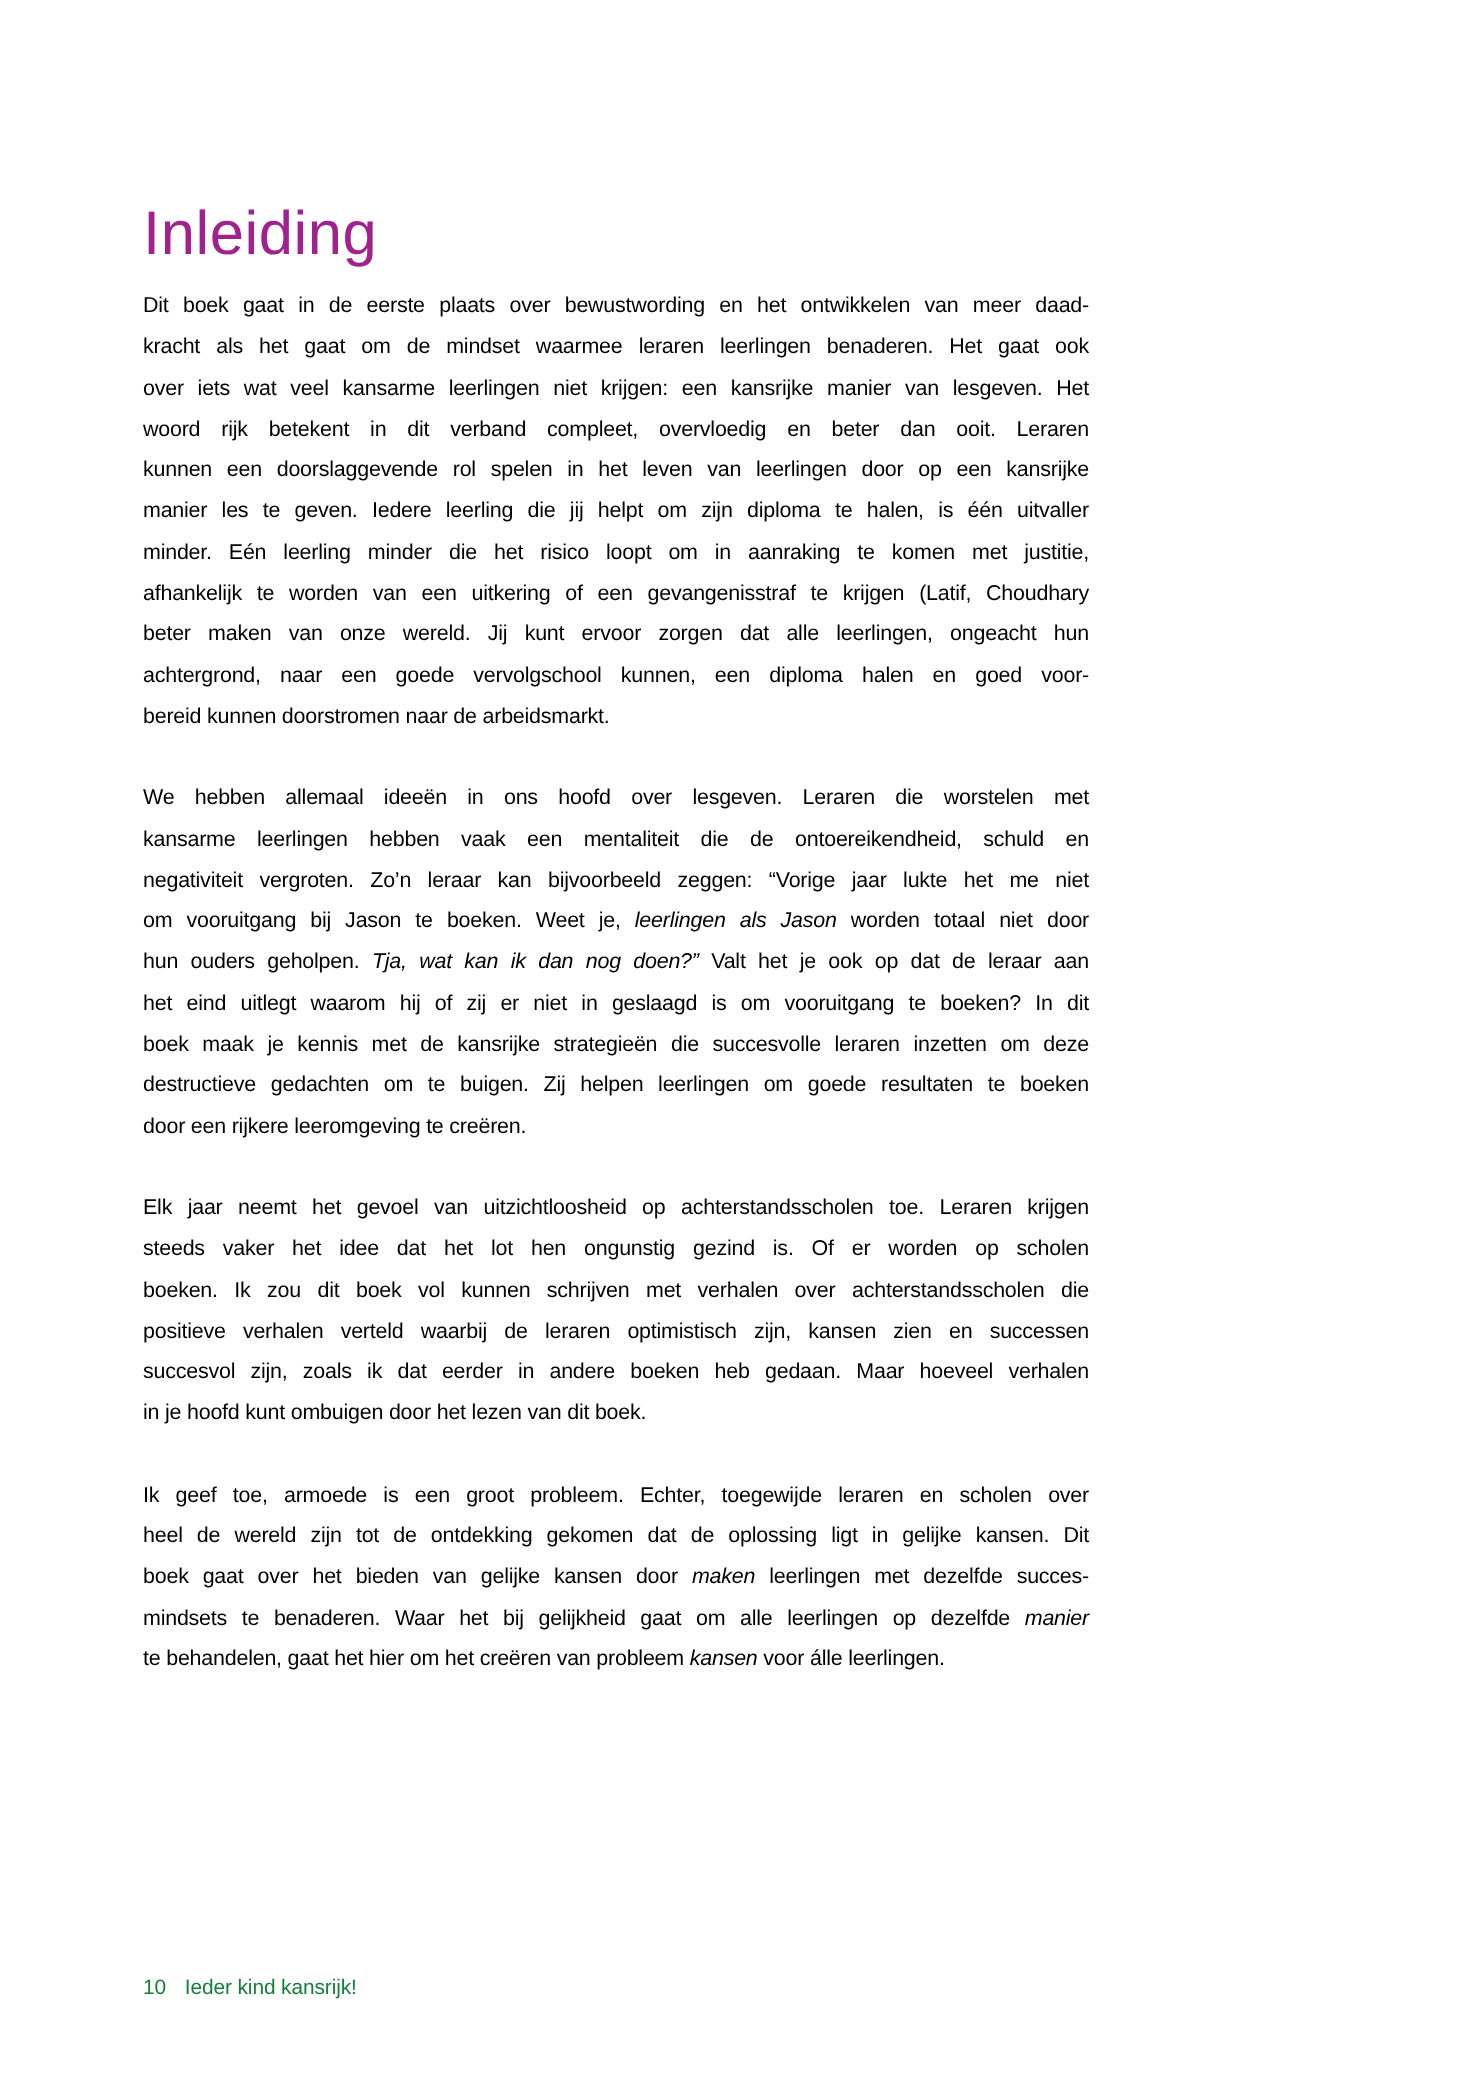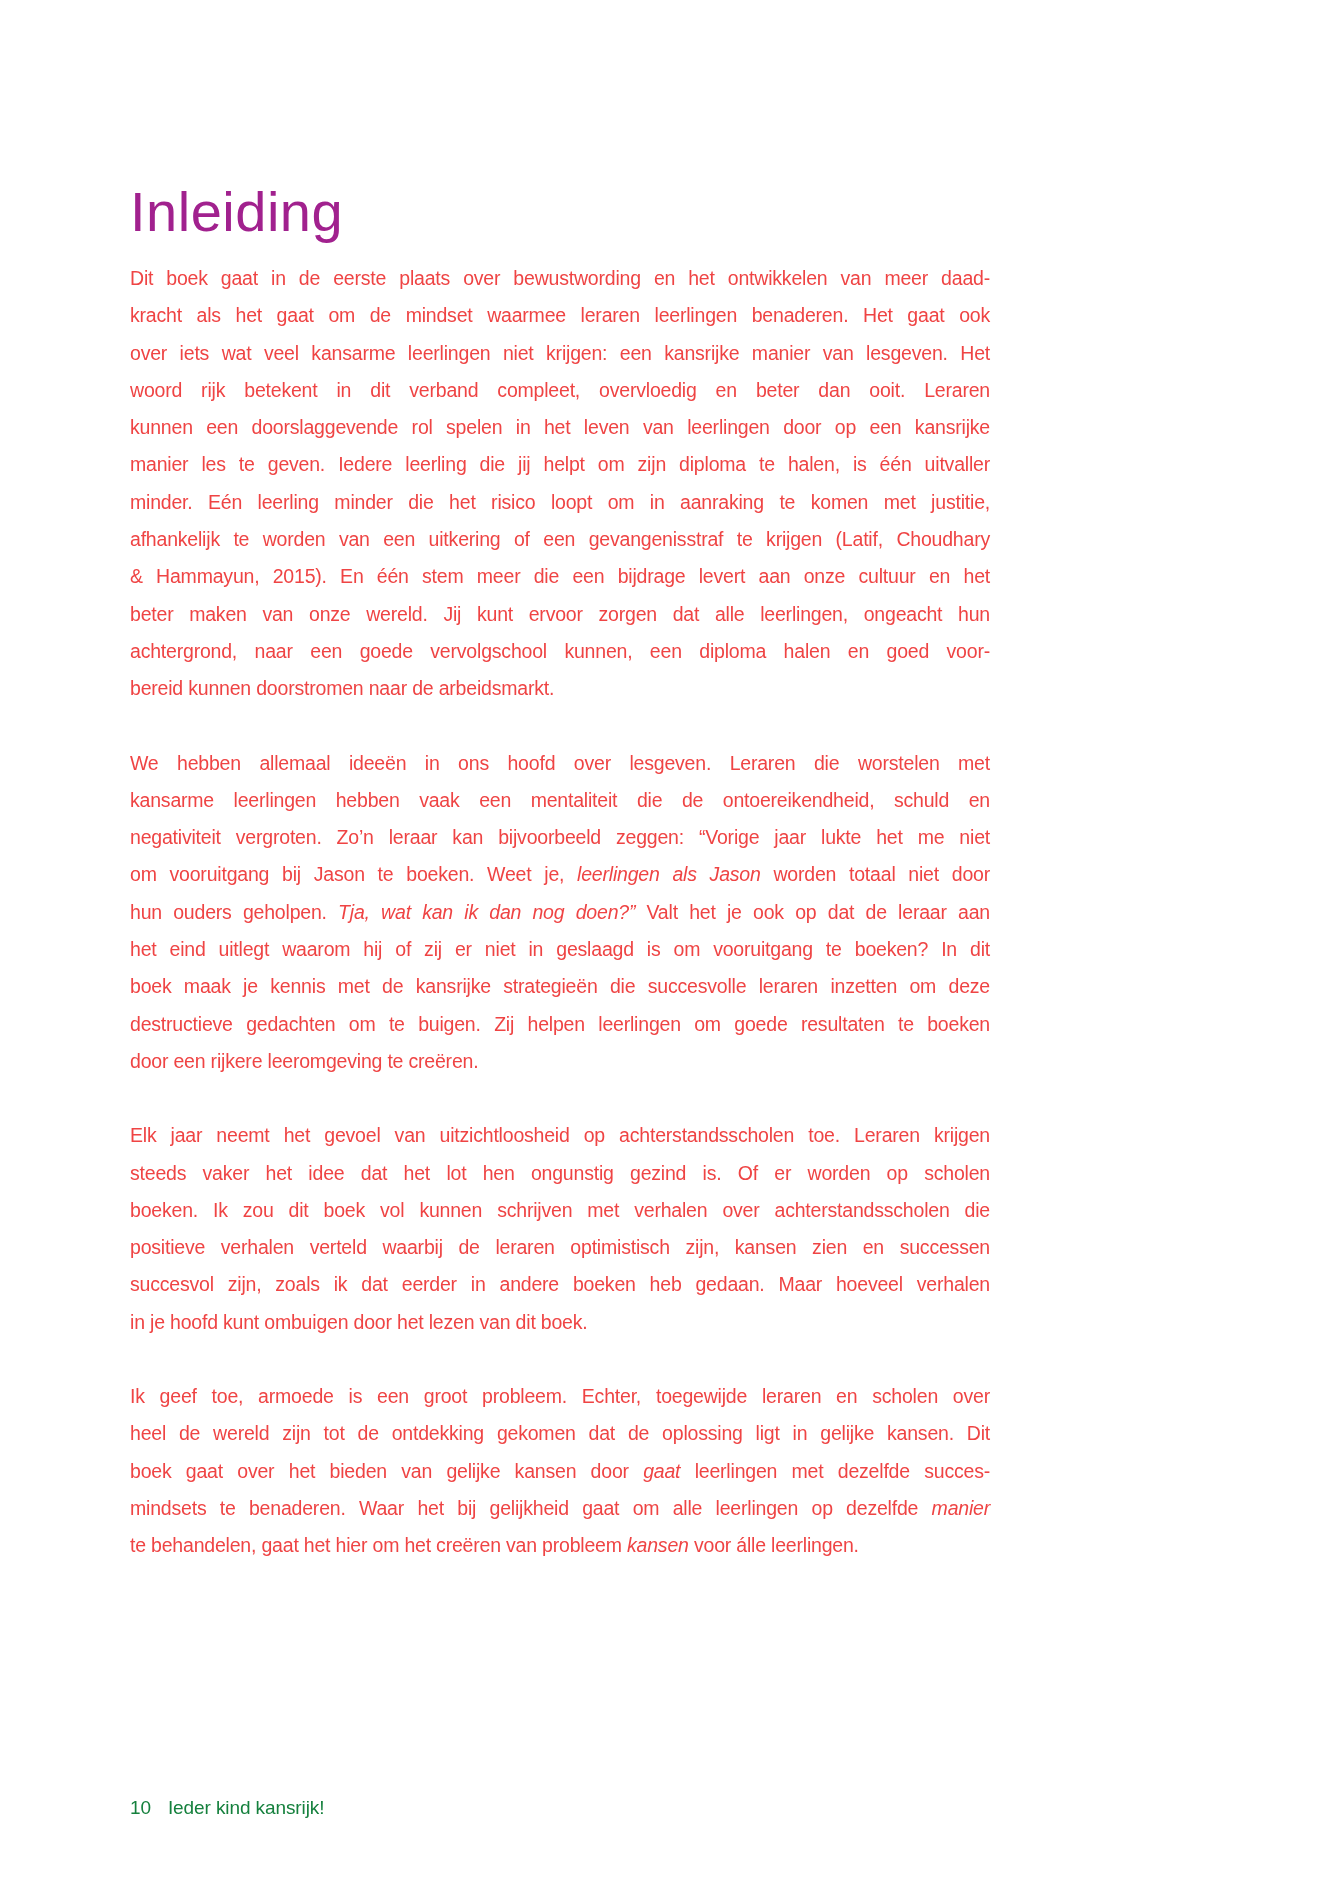--- a/index.html
+++ b/index.html
@@ -44,31 +44,30 @@
     letter-spacing: -0.1px;
   }
   .page-footer .num { display: inline-block; margin-right: 17px; }
 </style>
 </head>
 <body>
 
 <div class="page">
   <h1 class="chapter-title" style="color: rgb(161, 33, 142);">Inleiding</h1>
 
-  <div class="body-text" style="color: #ef4444;">
+  <div class="body-text" style="color: #000000;">
       <div class="paragraph">
         <div class="line full"><span>Dit boek gaat in de eerste plaats over bewustwording en het ontwikkelen van meer daad-</span></div>
         <div class="line full"><span>kracht als het gaat om de mindset waarmee leraren leerlingen benaderen. Het gaat ook</span></div>
         <div class="line full"><span>over iets wat veel kansarme leerlingen niet krijgen: een kansrijke manier van lesgeven. Het</span></div>
         <div class="line full"><span>woord rijk betekent in dit verband compleet, overvloedig en beter dan ooit. Leraren</span></div>
         <div class="line full"><span>kunnen een doorslaggevende rol spelen in het leven van leerlingen door op een kansrijke</span></div>
         <div class="line full"><span>manier les te geven. Iedere leerling die jij helpt om zijn diploma te halen, is één uitvaller</span></div>
         <div class="line full"><span>minder. Eén leerling minder die het risico loopt om in aanraking te komen met justitie,</span></div>
         <div class="line full"><span>afhankelijk te worden van een uitkering of een gevangenisstraf te krijgen (Latif, Choudhary</span></div>
-        <div class="line full"><span>&amp; Hammayun, 2015). En één stem meer die een bijdrage levert aan onze cultuur en het</span></div>
         <div class="line full"><span>beter maken van onze wereld. Jij kunt ervoor zorgen dat alle leerlingen, ongeacht hun</span></div>
         <div class="line full"><span>achtergrond, naar een goede vervolgschool kunnen, een diploma halen en goed voor-</span></div>
         <div class="line"><span>bereid kunnen doorstromen naar de arbeidsmarkt.</span></div>
       </div>
       <div class="paragraph">
         <div class="line full"><span>We hebben allemaal ideeën in ons hoofd over lesgeven. Leraren die worstelen met</span></div>
         <div class="line full"><span>kansarme leerlingen hebben vaak een mentaliteit die de ontoereikendheid, schuld en</span></div>
         <div class="line full"><span>negativiteit vergroten. Zo’n leraar kan bijvoorbeeld zeggen: “Vorige jaar lukte het me niet</span></div>
         <div class="line full"><span>om vooruitgang bij Jason te boeken. Weet je, </span><span class="it">leerlingen als Jason</span><span> worden totaal niet door</span></div>
         <div class="line full"><span>hun ouders geholpen. </span><span class="it">Tja, wat kan ik dan nog doen?”</span><span> Valt het je ook op dat de leraar aan</span></div>
@@ -81,21 +80,21 @@
         <div class="line full"><span>Elk jaar neemt het gevoel van uitzichtloosheid op achterstandsscholen toe. Leraren krijgen</span></div>
         <div class="line full"><span>steeds vaker het idee dat het lot hen ongunstig gezind is. Of er worden op scholen</span></div>
         <div class="line full"><span>boeken. Ik zou dit boek vol kunnen schrijven met verhalen over achterstandsscholen die</span></div>
         <div class="line full"><span>positieve verhalen verteld waarbij de leraren optimistisch zijn, kansen zien en successen</span></div>
         <div class="line full"><span>succesvol zijn, zoals ik dat eerder in andere boeken heb gedaan. Maar hoeveel verhalen</span></div>
         <div class="line"><span>in je hoofd kunt ombuigen door het lezen van dit boek.</span></div>
       </div>
       <div class="paragraph">
         <div class="line full"><span>Ik geef toe, armoede is een groot probleem. Echter, toegewijde leraren en scholen over</span></div>
         <div class="line full"><span>heel de wereld zijn tot de ontdekking gekomen dat de oplossing ligt in gelijke kansen. Dit</span></div>
-        <div class="line full"><span>boek gaat over het bieden van gelijke kansen door </span><span class="it">gaat</span><span> leerlingen met dezelfde succes-</span></div>
+        <div class="line full"><span>boek gaat over het bieden van gelijke kansen door </span><span class="it">maken</span><span> leerlingen met dezelfde succes-</span></div>
         <div class="line full"><span>mindsets te benaderen. Waar het bij gelijkheid gaat om alle leerlingen op dezelfde </span><span class="it">manier</span></div>
         <div class="line"><span>te behandelen, gaat het hier om het creëren van probleem </span><span class="it">kansen</span><span> voor álle leerlingen.</span></div>
       </div>
     </div>
 
   <div class="page-footer">
     <span class="num">10</span><span>Ieder kind kansrijk!</span>
   </div>
 </div>
 

